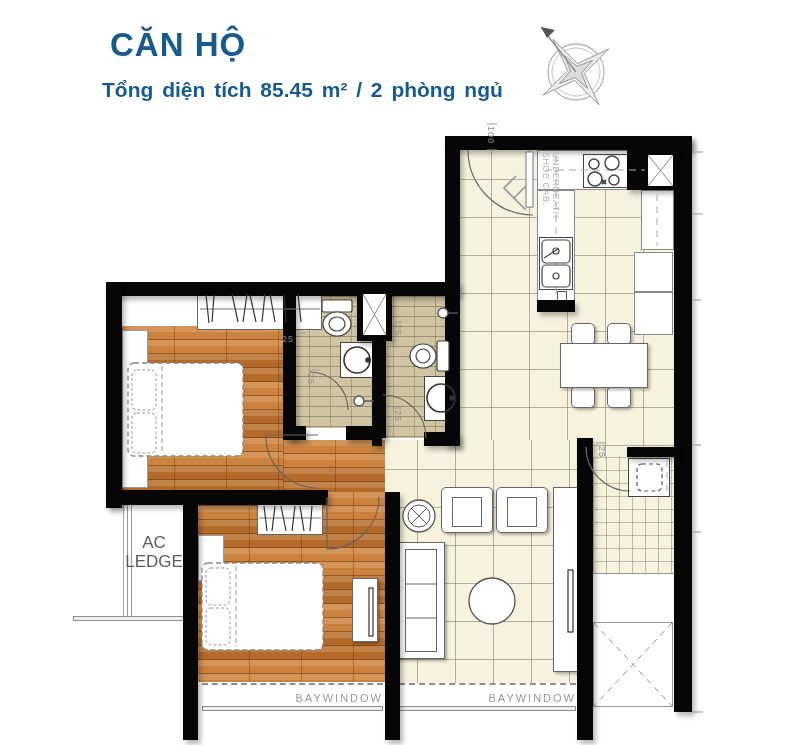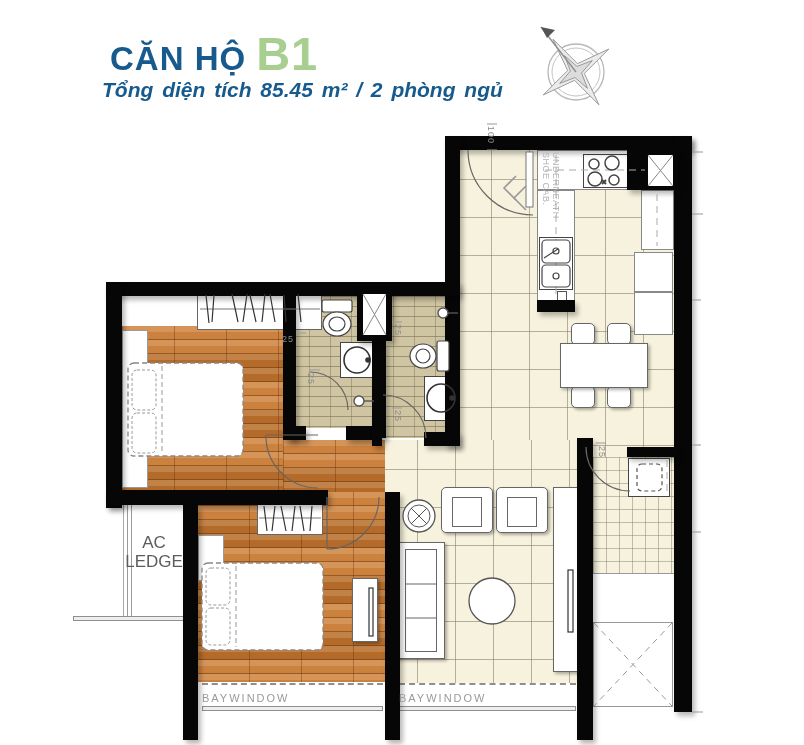--- a/index.html
+++ b/index.html
@@ -2,21 +2,21 @@
 <html><head>
 <meta charset="utf-8">
 <style>
   html,body{margin:0;padding:0;background:#fff;}
   #stage{position:relative;width:804px;height:745px;background:#fff;overflow:hidden;
          font-family:"Liberation Sans",sans-serif;}
   
   #title{position:absolute;left:102px;top:26px;display:flex;align-items:baseline;white-space:pre;margin-left:8px;}
   #title .prefix{font-size:33px;font-weight:bold;color:#175b8e;letter-spacing:1px;}
   #title .code{font-size:47px;font-weight:bold;color:#a8cf90;margin-left:10px;letter-spacing:1px;}
-  #subtitle{position:absolute;left:102px;top:78px;font-size:21px;font-style:italic;font-weight:bold;
+  #subtitle{position:absolute;left:102px;top:78px;font-size:21px;font-weight:bold;
             color:#175b8e;word-spacing:3px;}
   
   .abs{position:absolute;box-sizing:border-box;}
   .tile{background-color:#f7f2dd;
     background-image:linear-gradient(rgba(125,120,100,.55) 1px,transparent 1px),
                      linear-gradient(90deg,rgba(125,120,100,.55) 1px,transparent 1px);
     background-size:38px 38px;background-position:-6px -9px;}
   .tile-sm{background-color:#f7f2dd;
     background-image:linear-gradient(rgba(125,120,100,.45) 1px,transparent 1px),
                      linear-gradient(90deg,rgba(125,120,100,.45) 1px,transparent 1px);
@@ -34,36 +34,35 @@
   .furn{position:absolute;background:#fff;border:1px solid #666;
         box-shadow:2px 2px 3px rgba(0,0,0,.3);box-sizing:border-box;}
   .nf{box-shadow:none;}
   .rnd{border-radius:5px;}
   
   .atext{position:absolute;color:#9a9a9a;font-family:Liberation Sans, sans-serif;}
   .vtext{writing-mode:vertical-lr;}
   .dim{font-size:9px;color:#8a8a8a;letter-spacing:1px;}
   #shoecab{left:541px;top:152px;height:122px;font-size:9px;letter-spacing:.5px;color:#b3b3b3;line-height:10px;}
   #acledge{left:124px;top:533px;width:60px;text-align:center;font-size:17px;line-height:19px;color:#5c5c5c;}
-  .baywin{top:692px;text-align:left;font-size:11px;letter-spacing:2px;color:#9a9a9a;}
+  .baywin{top:692px;text-align:right;font-size:11px;letter-spacing:2px;color:#9a9a9a;}
   
   .sill{position:absolute;height:5px;background:#eee;border:1px solid #8f8f8f;box-sizing:border-box;}
   .dashline{position:absolute;border-top:2px dashed #8f8f8f;height:0;}
   .grayline{position:absolute;background:#9a9a9a;}
   svg{display:block;}
   #overlay{position:absolute;left:0;top:0;pointer-events:none;}
 </style>
 </head>
 <body>
 
 <div id="stage">
 
   <div id="title">
     <span class="prefix">CĂN HỘ</span>
-    <span class="code">B1</span>
   </div>
   <div id="subtitle">Tổng diện tích 85.45 m²  /  2 phòng ngủ</div>
 
   <svg class="abs" style="left:528px;top:14px" width="95" height="104" viewBox="0 0 95 104">
     <circle cx="48" cy="58" r="28" fill="none" stroke="#b8b8b8" stroke-width="1.3"></circle>
     <circle cx="48" cy="58" r="24" fill="none" stroke="#c4c4c4" stroke-width="1"></circle>
     <g transform="rotate(-35 48 58)" stroke="#8f8f8f" stroke-width="0.8" fill="#ececec">
       <polygon points="48,18 54,52 88,58 54,64 48,98 42,64 8,58 42,52"></polygon>
       <polygon points="48,38 52,54 68,58 52,62 48,78 44,62 28,58 44,54" fill="#dcdcdc"></polygon>
     </g>

